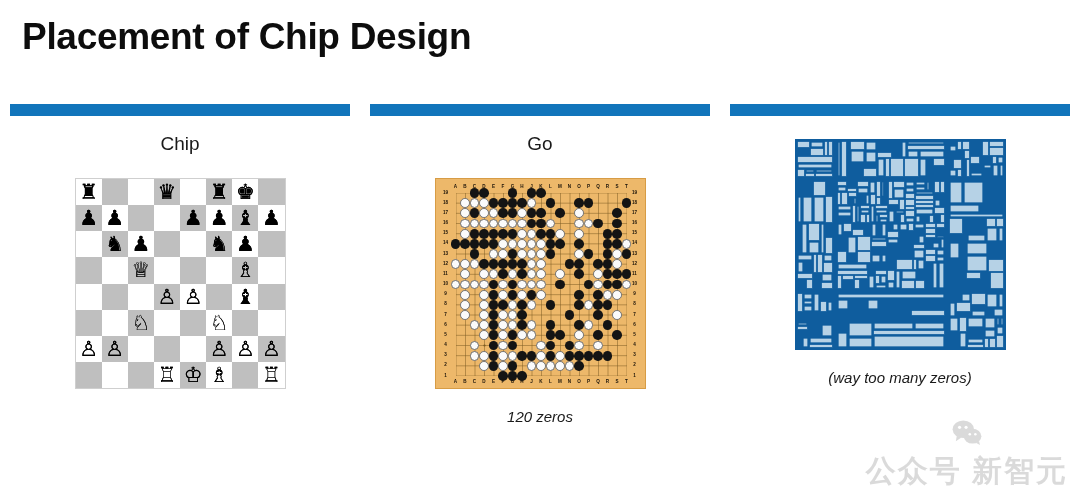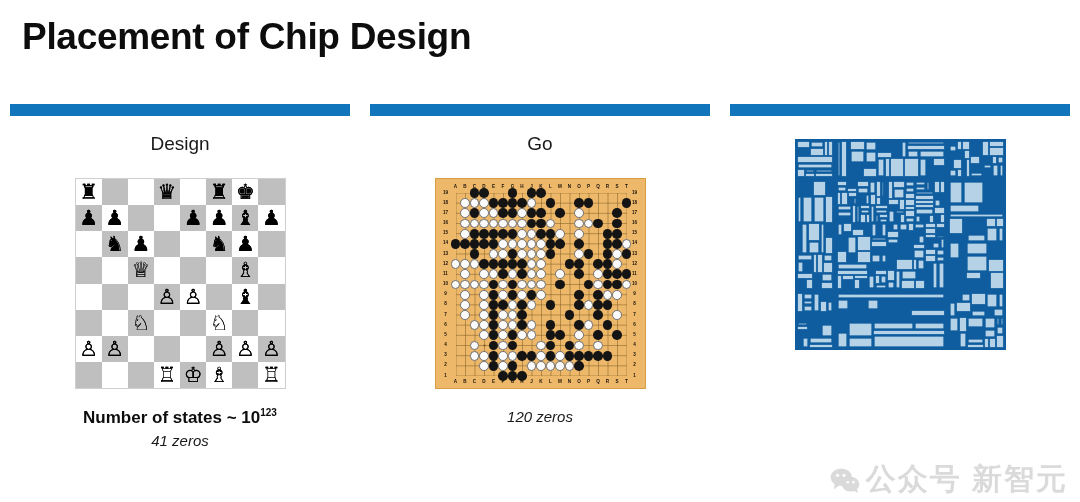--- a/index.html
+++ b/index.html
@@ -143,26 +143,27 @@
     margin-top: 4px;
     font-size: 15px;
     font-style: italic;
     color: #1a1a1a;
   }
 
   
   #watermark {
     position: absolute;
     right: 12px;
-    bottom: 2px;
+    bottom: 10px;
     display: flex;
     align-items: center;
     gap: 6px;
     opacity: 0.36;
     pointer-events: none;
+    flex-direction: column;
   }
   #watermark .wm-text {
     font-size: 30px;
     font-weight: bold;
     color: #9a9a9a;
     letter-spacing: 2px;
     white-space: nowrap;
   }
   #watermark .wm-logo {
     width: 30px;
@@ -170,21 +171,21 @@
     color: #9a9a9a;
   }
 </style>
 </head>
 <body>
 
 <div id="slide-title">Placement of Chip Design</div>
 
 <div class="column" id="column-chess">
   <div class="rule-bar" style="background: rgb(17, 117, 187);"></div>
-  <div class="column-heading">Design</div>
+  <div class="column-heading">Chip</div>
 
   <div class="figure-wrap">
     <div id="chess-board">
         <div class="chess-square light" style="background: rgb(255, 255, 255);">
           <span class="chess-piece">♜</span>
         </div>
         <div class="chess-square dark" style="background: rgb(191, 191, 191);"></div>
         <div class="chess-square light" style="background: rgb(255, 255, 255);"></div>
         <div class="chess-square dark" style="background: rgb(191, 191, 191);">
           <span class="chess-piece">♛</span>
@@ -301,26 +302,20 @@
         <div class="chess-square light" style="background: rgb(255, 255, 255);">
           <span class="chess-piece white-piece">♗</span>
         </div>
         <div class="chess-square dark" style="background: rgb(191, 191, 191);"></div>
         <div class="chess-square light" style="background: rgb(255, 255, 255);">
           <span class="chess-piece white-piece">♖</span>
         </div>
       </div>
   </div>
 
-  <div class="caption">
-    <div class="caption-main">
-      <span>Number of states ~ 10</span><sup>123</sup>
-    </div>
-    <div class="caption-sub">41 zeros</div>
-  </div>
 </div>
 
 <div class="column" id="column-go">
   <div class="rule-bar" style="background: rgb(17, 117, 187);"></div>
   <div class="column-heading">Go</div>
 
   <div class="figure-wrap">
     <div id="go-board-outer">
       <div id="go-board-inner">
           <svg id="go-grid-svg" width="171" height="183">
@@ -927,20 +922,21 @@
           <rect x="189.6" y="199.6" width="3.8" height="8.8" fill="#b6d2e6" stroke="#0f5d9e" stroke-width="0.7"></rect>
           <rect x="194.6" y="199.6" width="5.8" height="8.8" fill="#b6d2e6" stroke="#0f5d9e" stroke-width="0.7"></rect>
           <rect x="202.2" y="179.2" width="1.6" height="6.6" fill="#b6d2e6" stroke="#0f5d9e" stroke-width="0.7"></rect>
           <rect x="206.2" y="179.2" width="1.6" height="6.6" fill="#b6d2e6" stroke="#0f5d9e" stroke-width="0.7"></rect>
           <rect x="202.2" y="188.2" width="5.6" height="6.6" fill="#b6d2e6" stroke="#0f5d9e" stroke-width="0.7"></rect>
           <rect x="201.6" y="196.6" width="6.8" height="11.8" fill="#b6d2e6" stroke="#0f5d9e" stroke-width="0.7"></rect>
         </svg></div>
   </div>
 
   <div class="caption">
+    <div class="caption-sub">(way too many zeros)</div>
   </div>
 </div>
 
 <div id="watermark">
   <span class="wm-logo">
     <svg viewBox="0 0 32 28" width="30" height="26" fill="currentColor">
       <ellipse cx="12" cy="11" rx="11.5" ry="9.5"></ellipse>
       <polygon points="5,18 4,24 10,20"></polygon>
       <ellipse cx="22" cy="18.5" rx="9.5" ry="8"></ellipse>
       <polygon points="29,24 30,28 25.5,25.5"></polygon>

